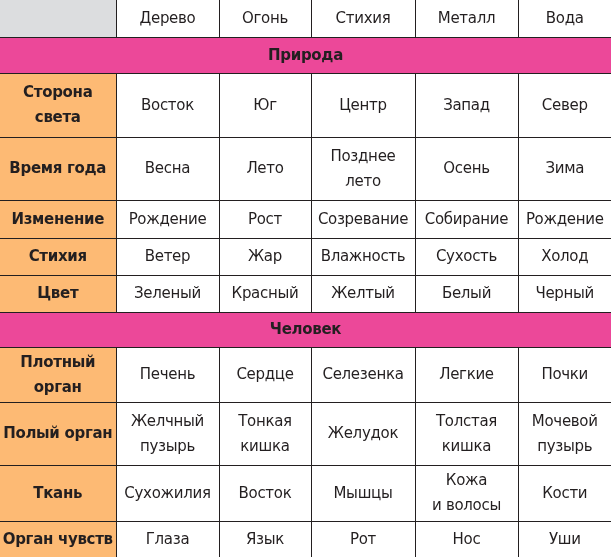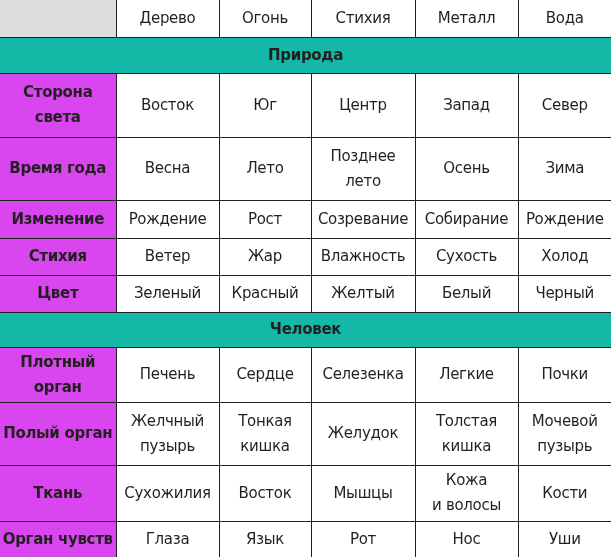--- a/index.html
+++ b/index.html
@@ -18,23 +18,23 @@
       text-align: center;
       vertical-align: middle;
       padding: 0 2px;
       line-height: 25px;
       letter-spacing: -0.3px;
     }
     table tr:first-child td { border-top: none; }
     table tr td:first-child { border-left: none; }
     table tr td:last-child { border-right: none; }
     table tr:last-child td { border-bottom: none; }
-    .rowhead { background: #d946ef; font-weight: bold; }
+    .rowhead { background: #fdba74; font-weight: bold; }
     .corner { background: #dcdddf; }
-    .section { background: #14b8a6; font-weight: bold; text-align: center; }
+    .section { background: #ec4899; font-weight: bold; text-align: center; }
     .cell { background: #ffffff; }
     .line { display: block; }
   </style>
 </head>
 <body>
 
 <table>
   <colgroup>
     <col style="width:116px">
     <col style="width:103px">

